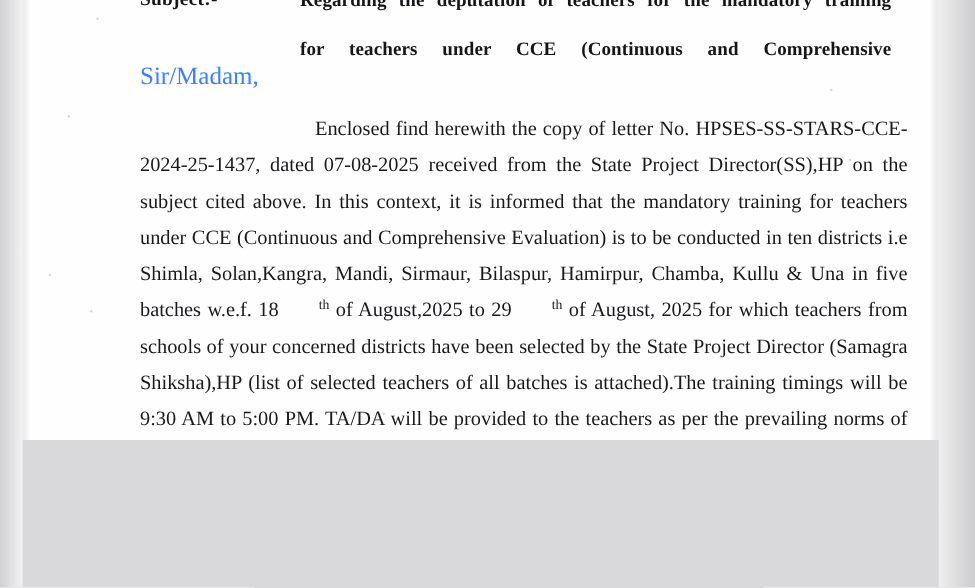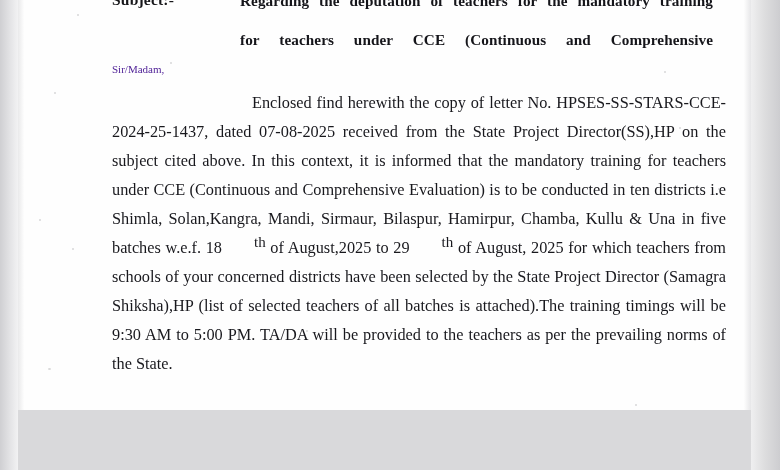--- a/index.html
+++ b/index.html
@@ -10,21 +10,21 @@
   }
   .viewport{position:relative;width:780px;height:470px;overflow:hidden;background:#d9d9db;}
 
   
   .gutter-left{position:absolute;left:0;top:0;width:18px;height:470px;
     background:linear-gradient(90deg,#cfcfd2 0%,#e3e3e5 55%,#f2f2f3 100%);}
   .gutter-right{position:absolute;left:751px;top:0;width:29px;height:470px;
     background:linear-gradient(90deg,#efeff0 0%,#dededf 45%,#cdcdd0 100%);}
 
   
-  .page{position:absolute;left:18px;top:0;width:733px;height:410px;
+  .page{position:absolute;left:18px;top:0;width:733px;height:352px;
     background:#fefefe;overflow:hidden;}
   .page:before{content:"";position:absolute;left:0;top:0;width:6px;height:100%;
     background:linear-gradient(90deg,#e6e6e7,#fdfdfd);opacity:.85;}
   .page:after{content:"";position:absolute;right:0;top:0;width:7px;height:100%;
     background:linear-gradient(270deg,#e4e4e6,#fdfdfd);opacity:.9;}
 
   
   .speck{position:absolute;background:#b9b9bc;border-radius:50%;opacity:.55;}
 
   .content{position:absolute;left:0;top:0;width:733px;height:470px;}
@@ -35,30 +35,30 @@
     letter-spacing:.2px;color:#17171a;}
   .subject-body{position:absolute;left:128px;top:0;width:473px;
     font-weight:bold;font-size:15.2px;line-height:19.4px;color:#15151a;
     text-align:justify;text-justify:inter-word;letter-spacing:.1px;}
   .subject-body > span{display:block;}
   .sb-line{display:block;text-align:justify;}
   .sb-line:after{content:"";display:inline-block;width:100%;}
   .sb-last:after{display:none;}
 
   
-  .salutation{position:absolute;left:94px;top:63px;font-size:11px;color:#4c1d95;}
+  .salutation{position:absolute;left:94px;top:50px;font-size:20px;color:#3b82f6;}
 
   
   .body-block{position:absolute;left:94px;top:88px;width:614px;
     font-size:16.3px;line-height:29px;color:#18181d;
     text-align:justify;text-justify:inter-word;}
   .para{margin:0;}
   .indent{display:inline-block;width:140px;}
   .indent-2{display:inline-block;width:148px;}
-  sup{font-size:15px;vertical-align:super;line-height:0;margin-left:32px;}
+  sup{font-size:11px;vertical-align:super;line-height:0;margin-left:32px;}
   .para-3{position:absolute;left:94px;top:372px;width:614px;
     font-size:16.3px;line-height:29px;color:#18181d;
     text-align:justify;text-justify:inter-word;}
 
   .encl{position:absolute;left:98px;top:426px;font-size:16.1px;color:#18181d;}
 
   
   .sign-wrap{position:absolute;left:540px;top:412px;width:170px;height:58px;}
   .sig-svg{position:absolute;left:6px;top:0px;}
   .director{position:absolute;left:14px;top:41px;font-weight:bold;font-size:17px;

